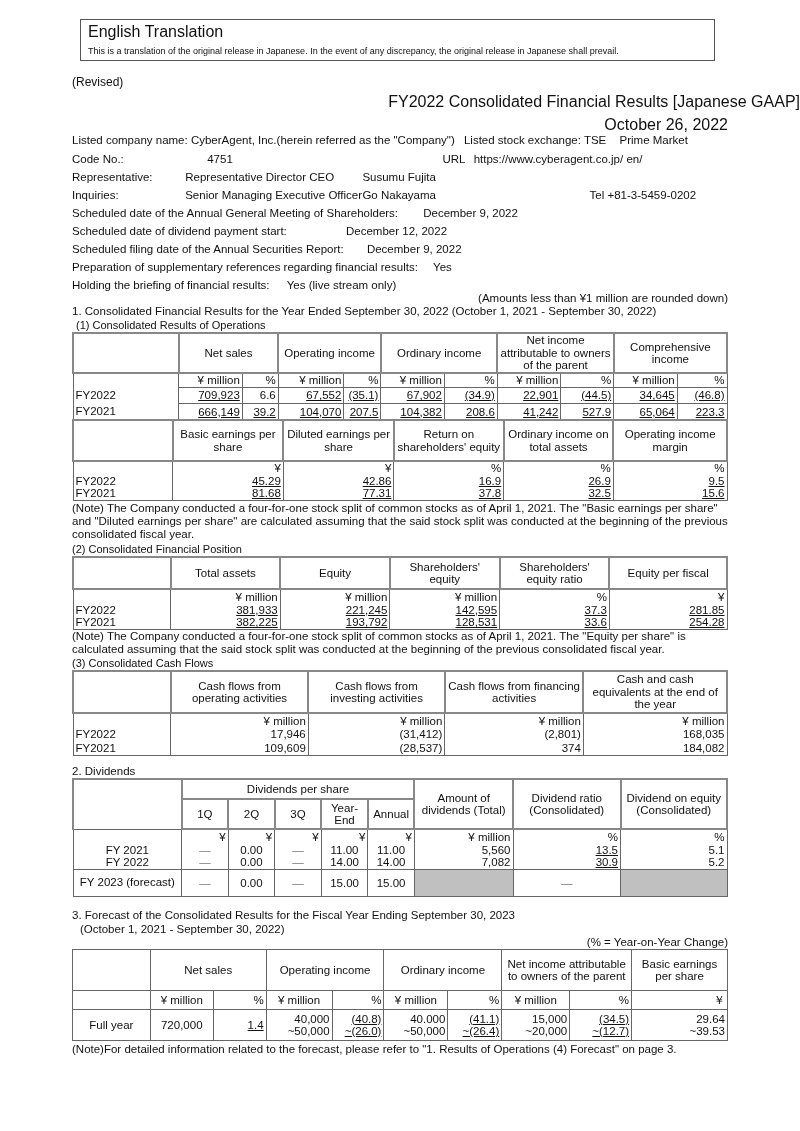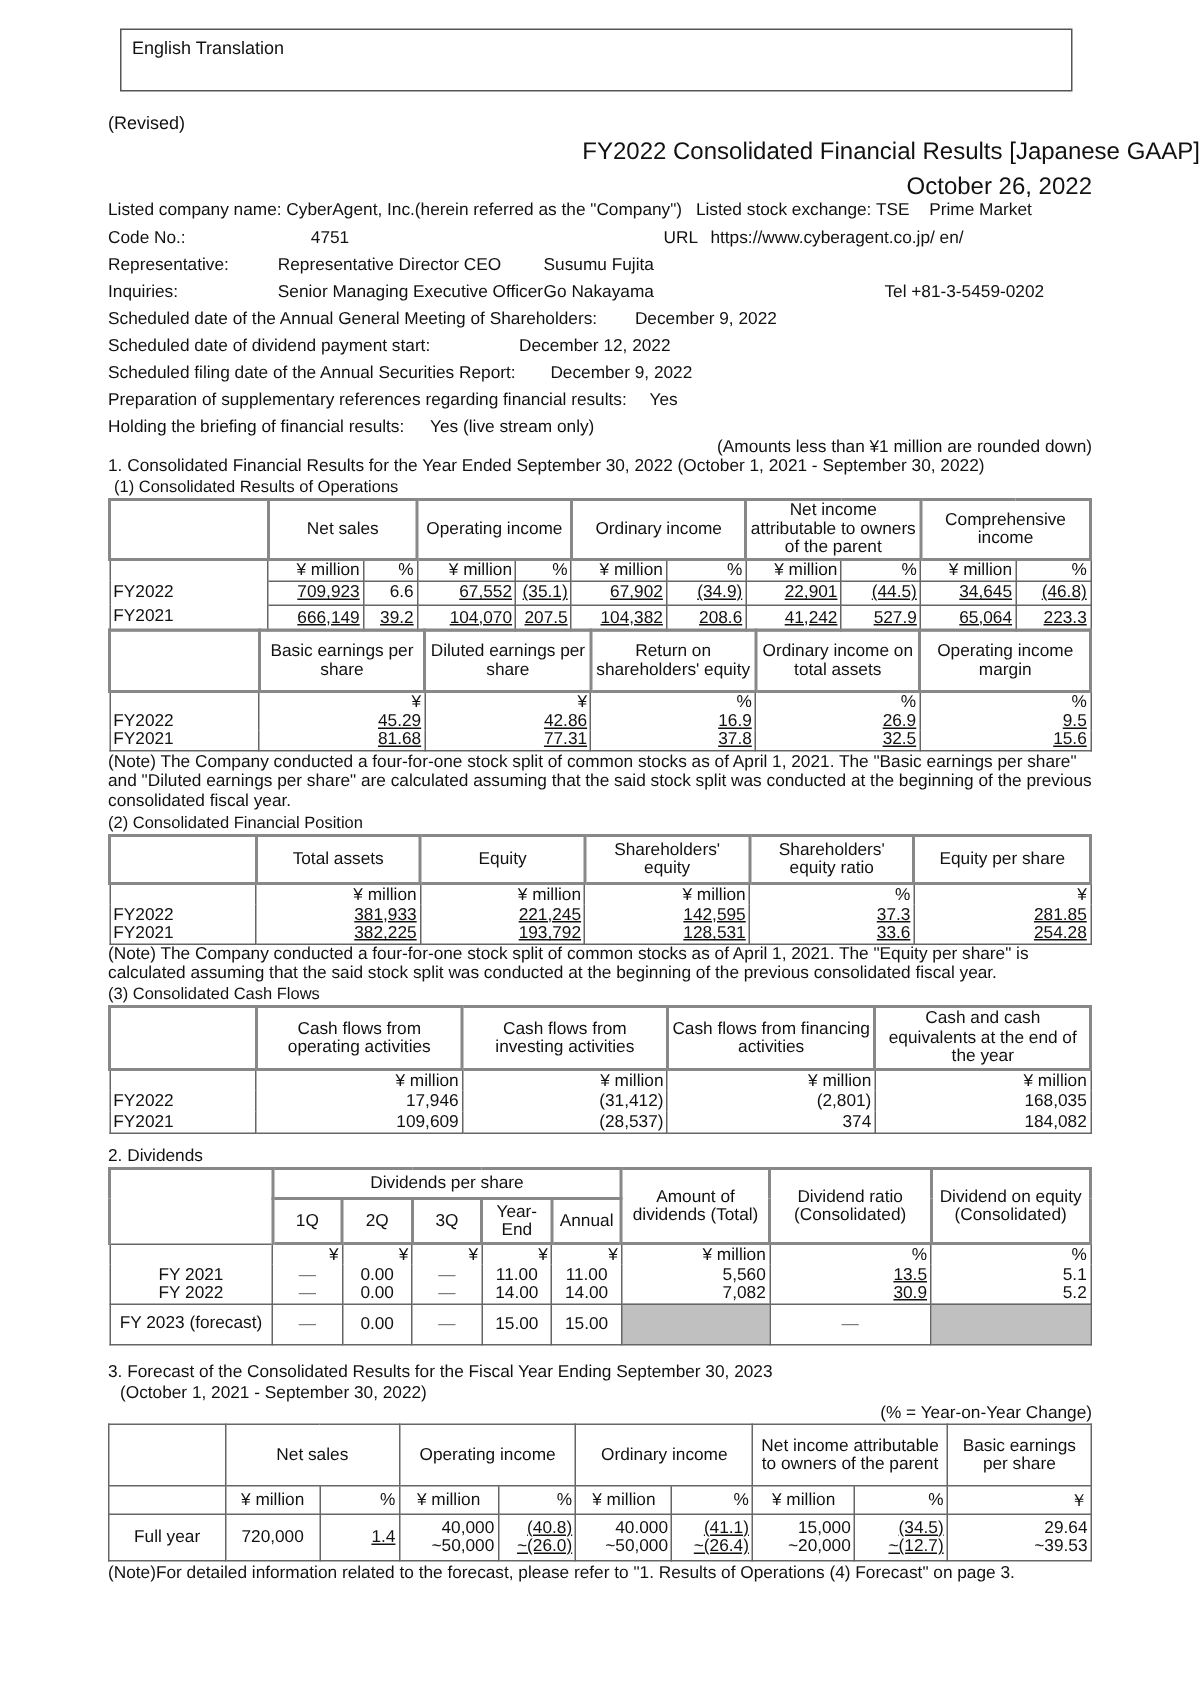--- a/index.html
+++ b/index.html
@@ -1,20 +1,20 @@
 <!DOCTYPE html>
 <html><head>
 <meta charset="utf-8">
 <style>
   * { box-sizing: border-box; margin: 0; padding: 0; }
   html, body { width: 800px; height: 1131px; background: #ffffff; }
   body { font-family: "Liberation Sans", sans-serif; color: #111; font-size: 11.5px; position: relative; overflow: hidden; }
   .abs { position: absolute; }
   .banner { left: 80px; top: 19px; width: 635px; height: 42px; border: 1px solid #555; padding: 2px 7px; }
-  .banner .t1 { font-size: 12px; line-height: 20px; }
+  .banner .t1 { font-size: 16px; line-height: 20px; }
   .banner .t2 { font-size: 9px; line-height: 14px; margin-top: 2px; }
   .revised { left: 72px; top: 75px; font-size: 12px; }
   .title { left: 0; width: 800px; top: 93px; text-align: right; font-size: 16px; }
   .date { right: 72px; top: 116px; font-size: 16px; }
   .info-line { left: 72px; font-size: 11.5px; white-space: nowrap; }
   .info-line span { display: inline-block; }
   .rounded { right: 72px; top: 292px; font-size: 11.5px; }
   .sec { left: 72px; font-size: 11.5px; white-space: nowrap; }
   .subsec { left: 76px; font-size: 11px; white-space: nowrap; }
   .note { left: 72px; width: 658px; font-size: 11.5px; line-height: 13px; }
@@ -30,20 +30,21 @@
   .noBot { border-bottom: none; }
   .grey { background: #c0c0c0; }
   .lh { line-height: 12.5px; }
   .dash { color: #777; }
 </style>
 </head>
 <body>
 
 <div class="abs banner">
   <div class="t1">English Translation</div>
+  <div class="t2">This is a translation of the original release in Japanese. In the event of any discrepancy, the original release in Japanese shall prevail.</div>
 </div>
 
 <div class="abs revised">(Revised)</div>
 <div class="abs title">FY2022 Consolidated Financial Results [Japanese GAAP]</div>
 <div class="abs date">October 26, 2022</div>
 
 <div class="abs info-line" style="top:134px;text-align:right;">
   <span>Listed company name: CyberAgent, Inc.(herein referred as the "Company")</span>
   <span style="margin-left:6px;">Listed stock exchange: TSE</span>
   <span style="margin-left:10px;">Prime Market</span>
@@ -212,21 +213,21 @@
       <col style="width:110px">
       <col style="width:118px">
   </colgroup>
   <tbody>
       <tr style="height:32px;">
     <td class="dbl"></td>
     <td class="c dbl lh">Total assets</td>
     <td class="c dbl lh">Equity</td>
     <td class="c dbl lh">Shareholders' equity</td>
     <td class="c dbl lh">Shareholders' equity ratio</td>
-    <td class="c dbl lh">Equity per share</td>
+    <td class="c dbl lh">Equity per fiscal</td>
   </tr>
   <tr style="height:14px;">
     <td class="noBot"></td>
     <td class="r noBot">¥ million</td>
     <td class="r noBot">¥ million</td>
     <td class="r noBot">¥ million</td>
     <td class="r noBot">%</td>
     <td class="r noBot">¥</td>
   </tr>
   <tr style="height:13px;">

